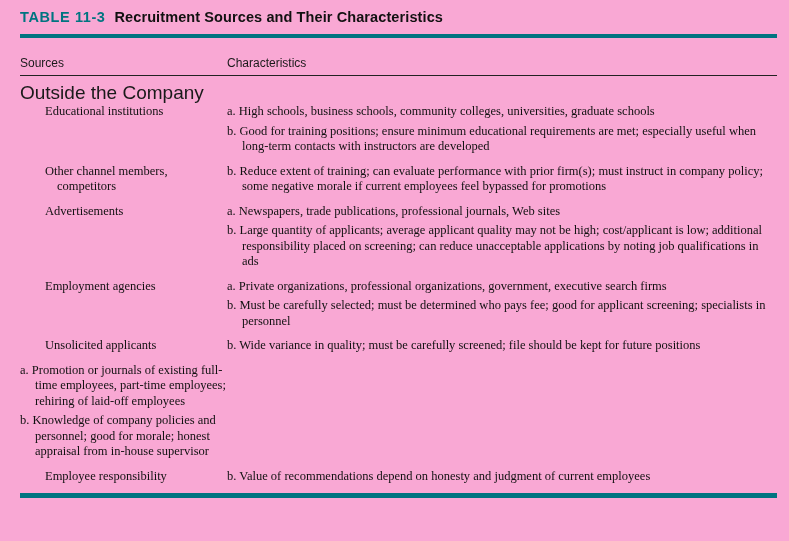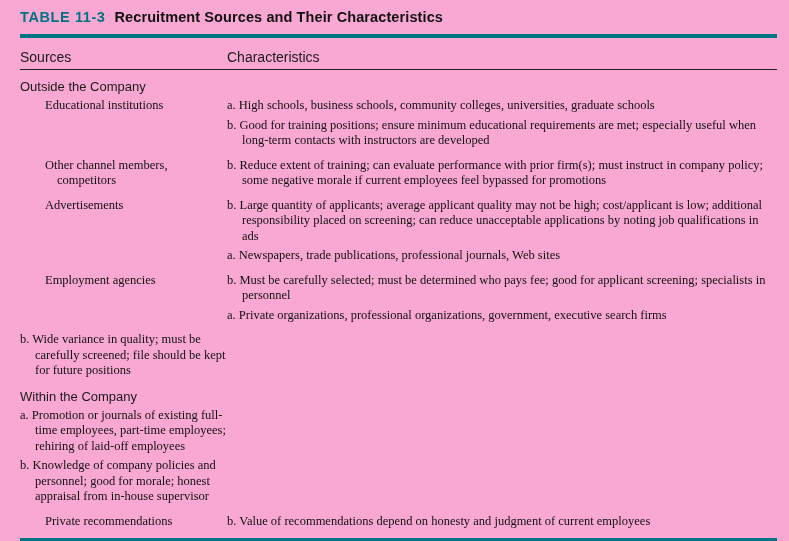--- a/index.html
+++ b/index.html
@@ -35,41 +35,41 @@
     background: #007480;
     margin-top: 8px;
   }
   .rule-thick.bottom {
     height: 5px;
     margin-top: 6px;
   }
   .col-headers {
     display: grid;
     grid-template-columns: 207px 1fr;
-    margin-top: 12px;
-    font-size: 14px;
+    margin-top: 18px;
+    font-size: 12px;
     color: #1a1a1a;
     line-height: 15px;
   }
   .rule-thin {
     height: 0;
     border-bottom: 1.5px solid #222222;
     margin-top: 4px;
   }
   .table-body {
     margin-top: 8px;
     font-family: "Liberation Serif", serif;
     font-size: 12.5px;
     color: #111111;
     line-height: 15.5px;
   }
   .section { margin-bottom: 2px; }
   .section-heading {
     font-family: "Liberation Sans", sans-serif;
-    font-size: 13px;
+    font-size: 19px;
     color: #1a1a1a;
     line-height: 17px;
     margin-bottom: 3px;
   }
   .row {
     display: grid;
     grid-template-columns: 207px 1fr;
     margin-bottom: 9px;
     align-items: start;
   }
@@ -119,47 +119,47 @@
           <div class="row">
             <div class="source-cell">Other channel members,
 competitors</div>
             <div class="char-cell">
               <div class="char-item">b. Reduce extent of training; can evaluate performance with prior firm(s); must instruct in company policy; some negative morale if current employees feel bypassed for promotions</div>
             </div>
           </div>
           <div class="row">
             <div class="source-cell">Advertisements</div>
             <div class="char-cell">
+              <div class="char-item">a. Newspapers, trade publications, professional journals, Web sites</div>
               <div class="char-item">b. Large quantity of applicants; average applicant quality may not be high; cost/applicant is low; additional responsibility placed on screening; can reduce unacceptable applications by noting job qualifications in ads</div>
-              <div class="char-item">a. Newspapers, trade publications, professional journals, Web sites</div>
             </div>
           </div>
           <div class="row">
             <div class="source-cell">Employment agencies</div>
             <div class="char-cell">
+              <div class="char-item">a. Private organizations, professional organizations, government, executive search firms</div>
               <div class="char-item">b. Must be carefully selected; must be determined who pays fee; good for applicant screening; specialists in personnel</div>
-              <div class="char-item">a. Private organizations, professional organizations, government, executive search firms</div>
             </div>
           </div>
           <div class="row">
+            <div class="source-cell">Unsolicited applicants</div>
             <div class="char-cell">
               <div class="char-item">b. Wide variance in quality; must be carefully screened; file should be kept for future positions</div>
             </div>
           </div>
         </div>
         <div class="section">
-          <div class="section-heading">Within the Company</div>
           <div class="row">
             <div class="char-cell">
               <div class="char-item">a. Promotion or journals of existing full-time employees, part-time employees; rehiring of laid-off employees</div>
               <div class="char-item">b. Knowledge of company policies and personnel; good for morale; honest appraisal from in-house supervisor</div>
             </div>
           </div>
           <div class="row">
-            <div class="source-cell">Private recommendations</div>
+            <div class="source-cell">Employee responsibility</div>
             <div class="char-cell">
               <div class="char-item">b. Value of recommendations depend on honesty and judgment of current employees</div>
             </div>
           </div>
         </div>
       </div>
 
     <div class="rule-thick bottom"></div>
 
   </div>

